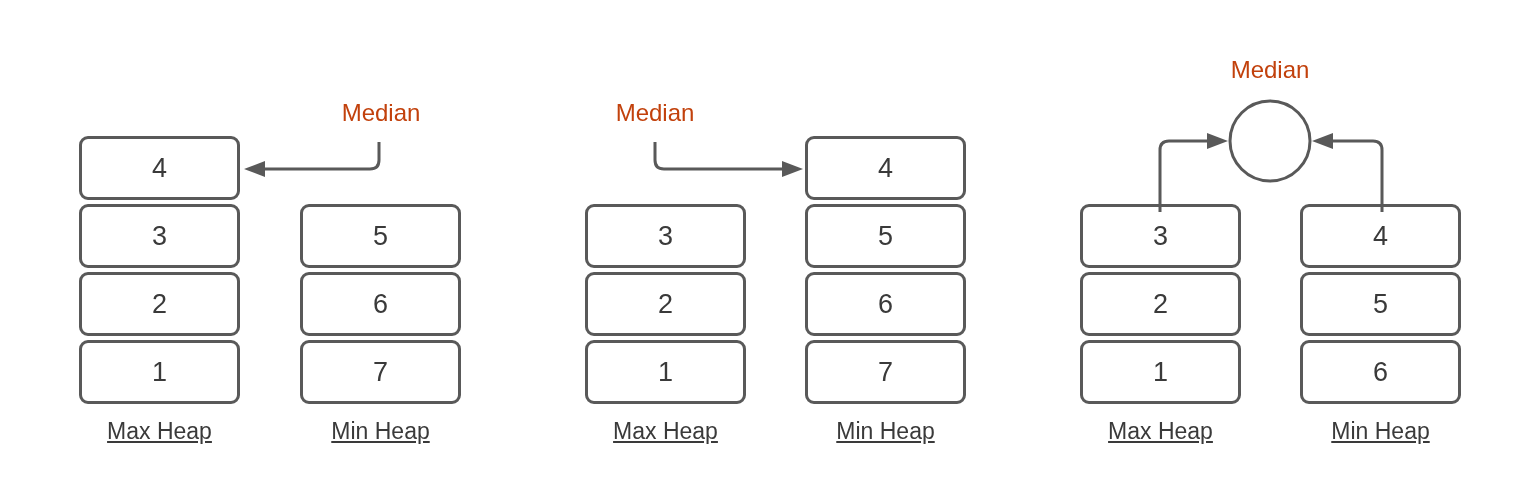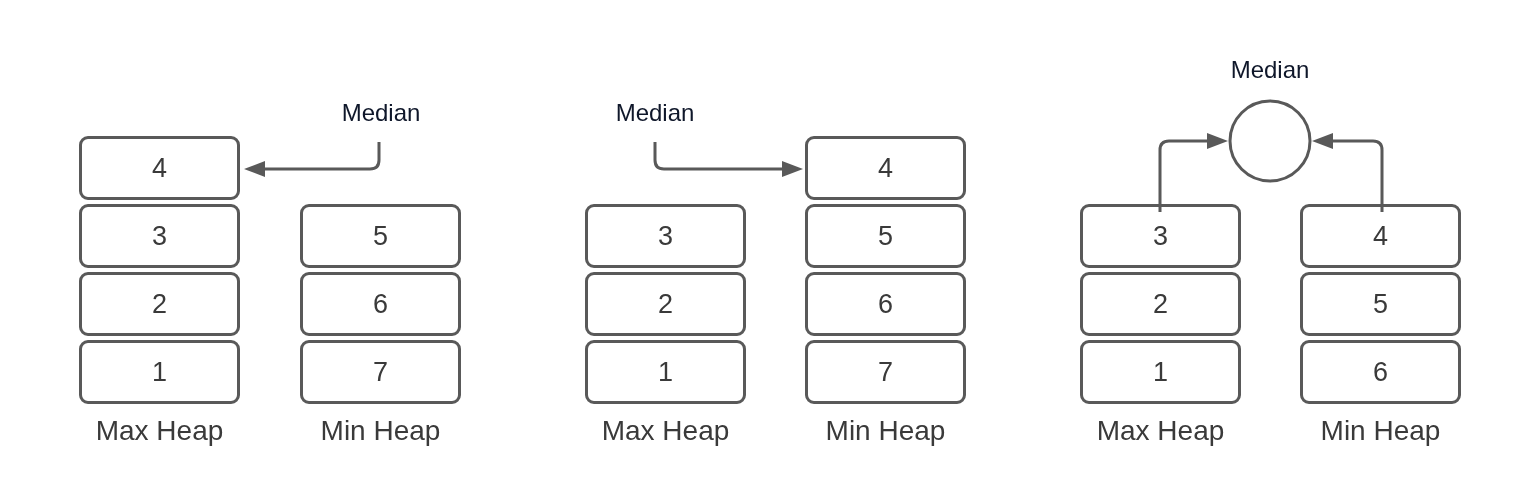--- a/index.html
+++ b/index.html
@@ -26,31 +26,32 @@
     display: flex;
     align-items: center;
     justify-content: center;
     font-size: 27px;
     color: #3a3a3a;
   }
   .heap-label {
     position: absolute;
     width: 161px;
     text-align: center;
-    font-size: 28px;
+    font-size: 23px;
     color: #3a3a3a;
     top: 417px;
     line-height: 28px;
+    text-decoration: underline;
   }
   .median-label {
     position: absolute;
     width: 120px;
     text-align: center;
     font-size: 24px;
-    color: #0f172a;
+    color: #c2410c;
     line-height: 28px;
   }
   .median-circle-text {
     position: absolute;
     left: 1230px;
     top: 101px;
     width: 80px;
     height: 80px;
     display: flex;
     align-items: center;

